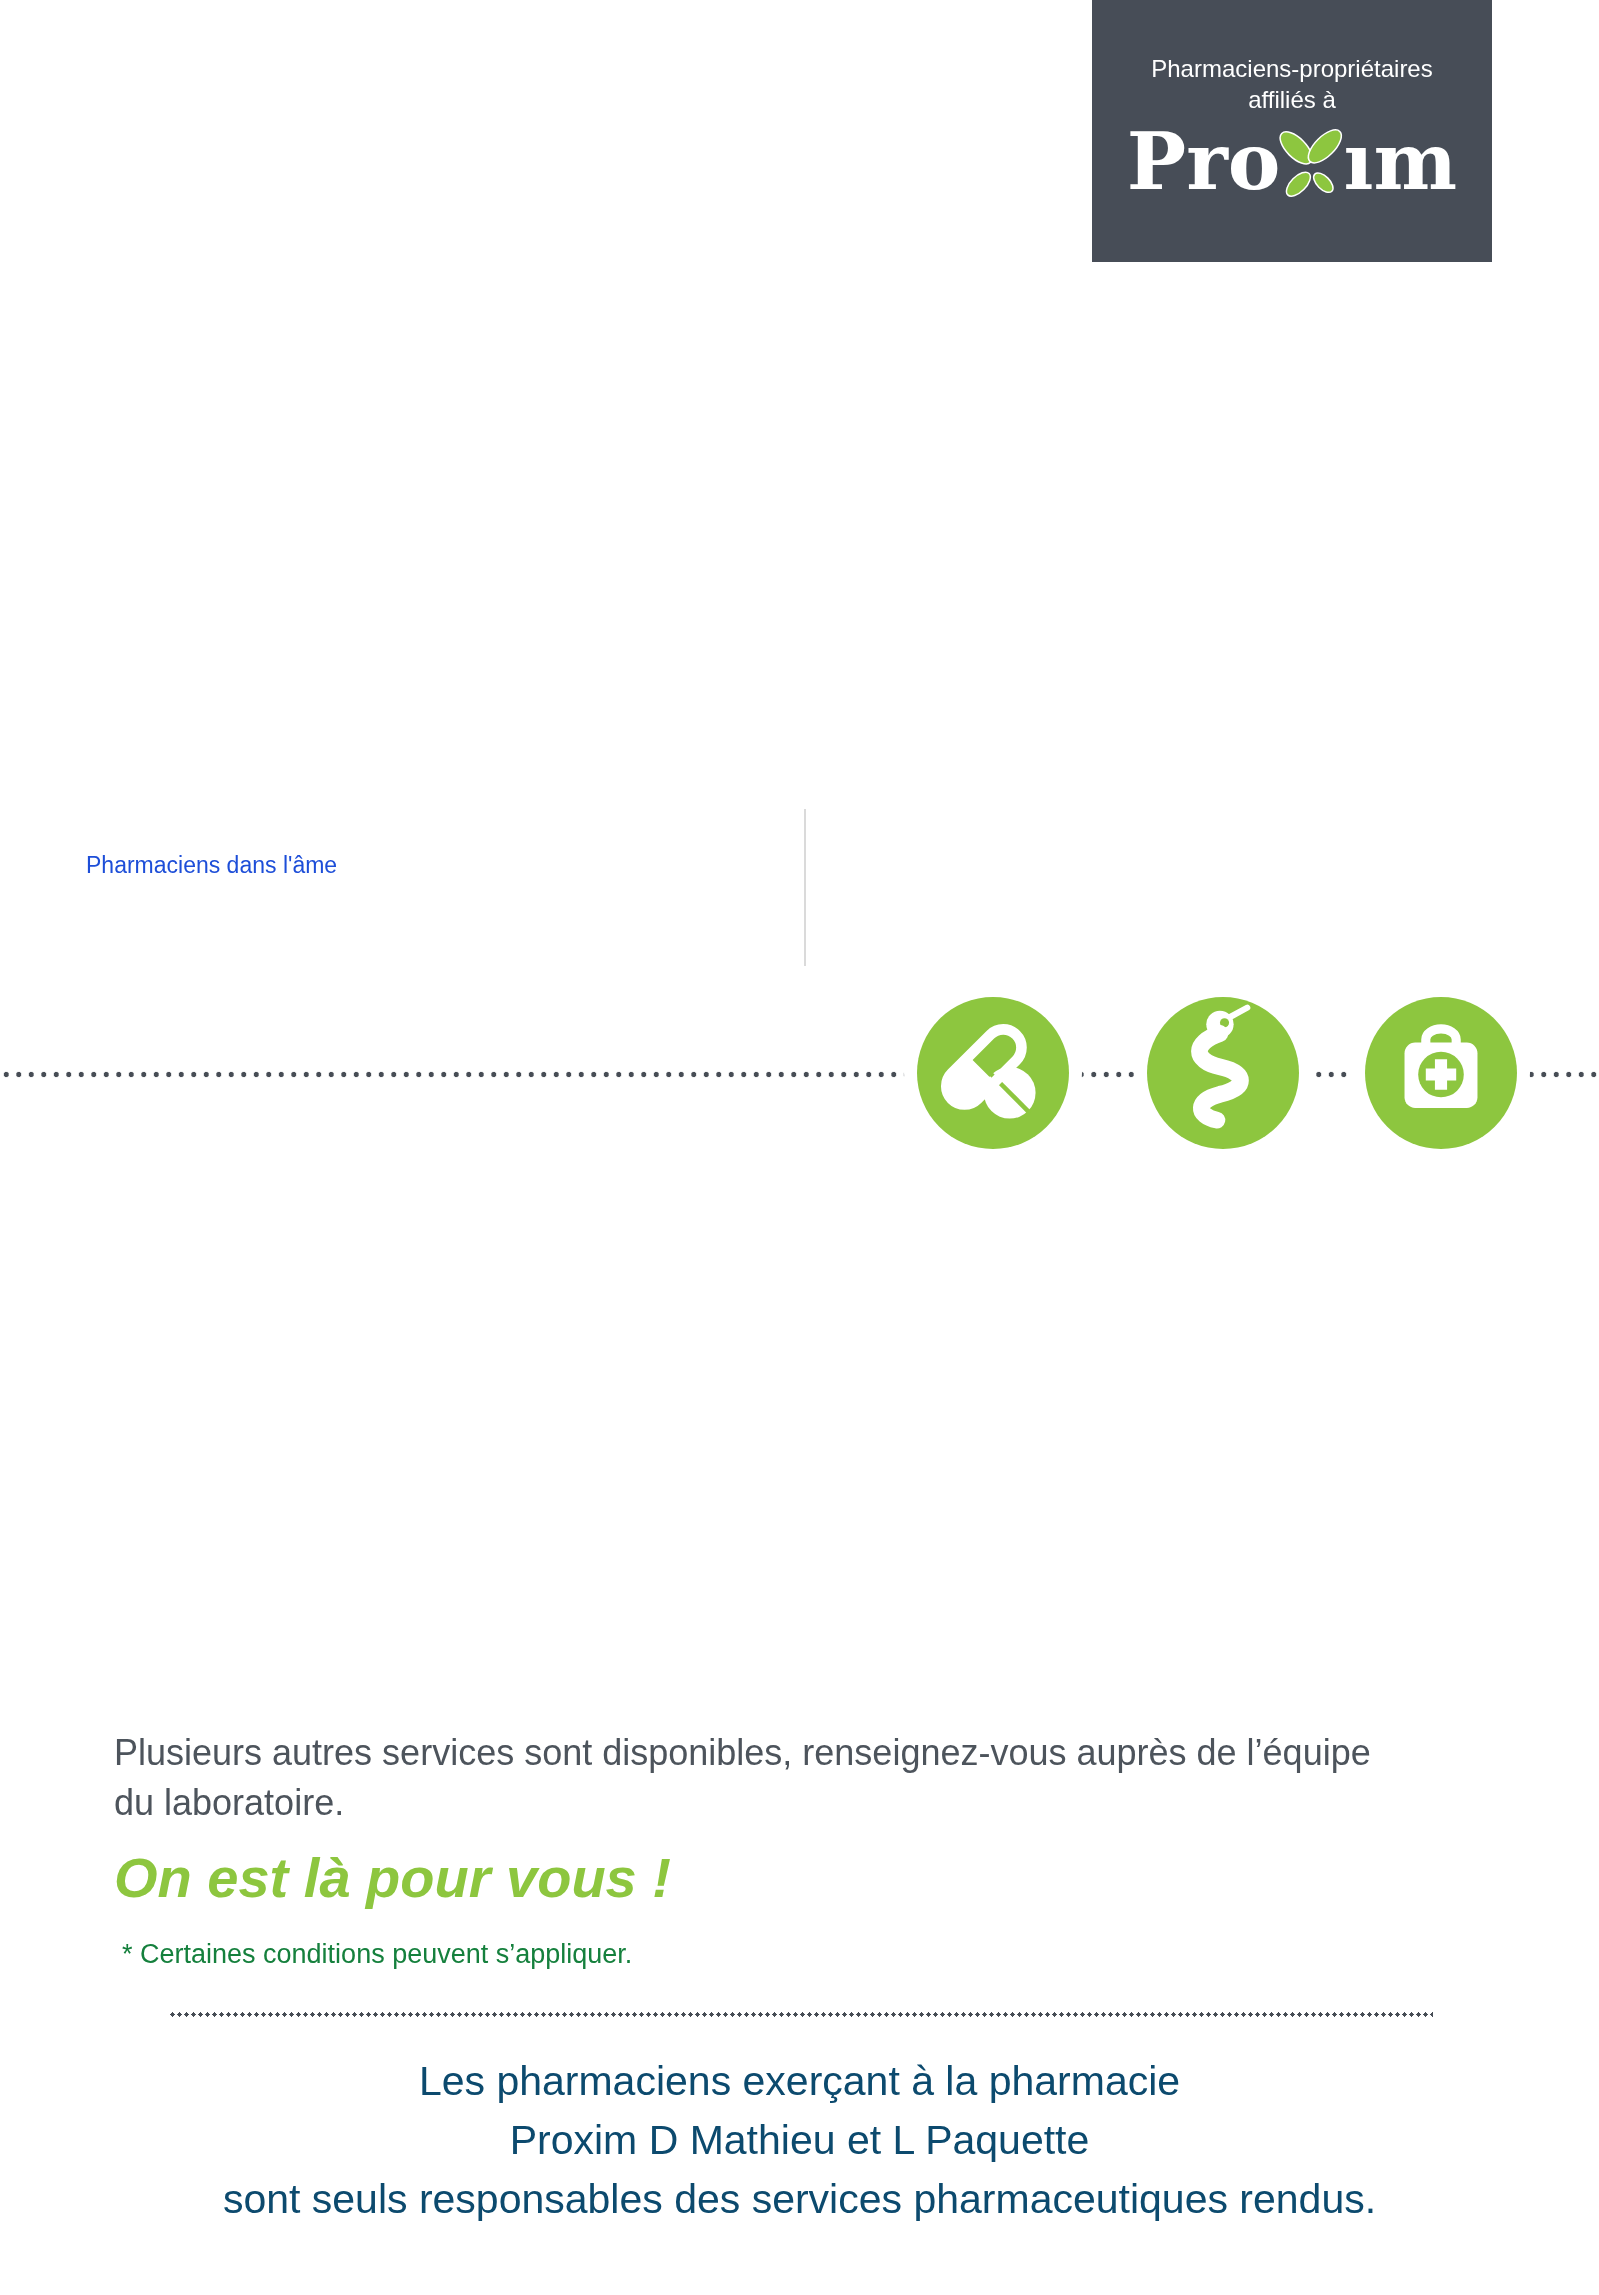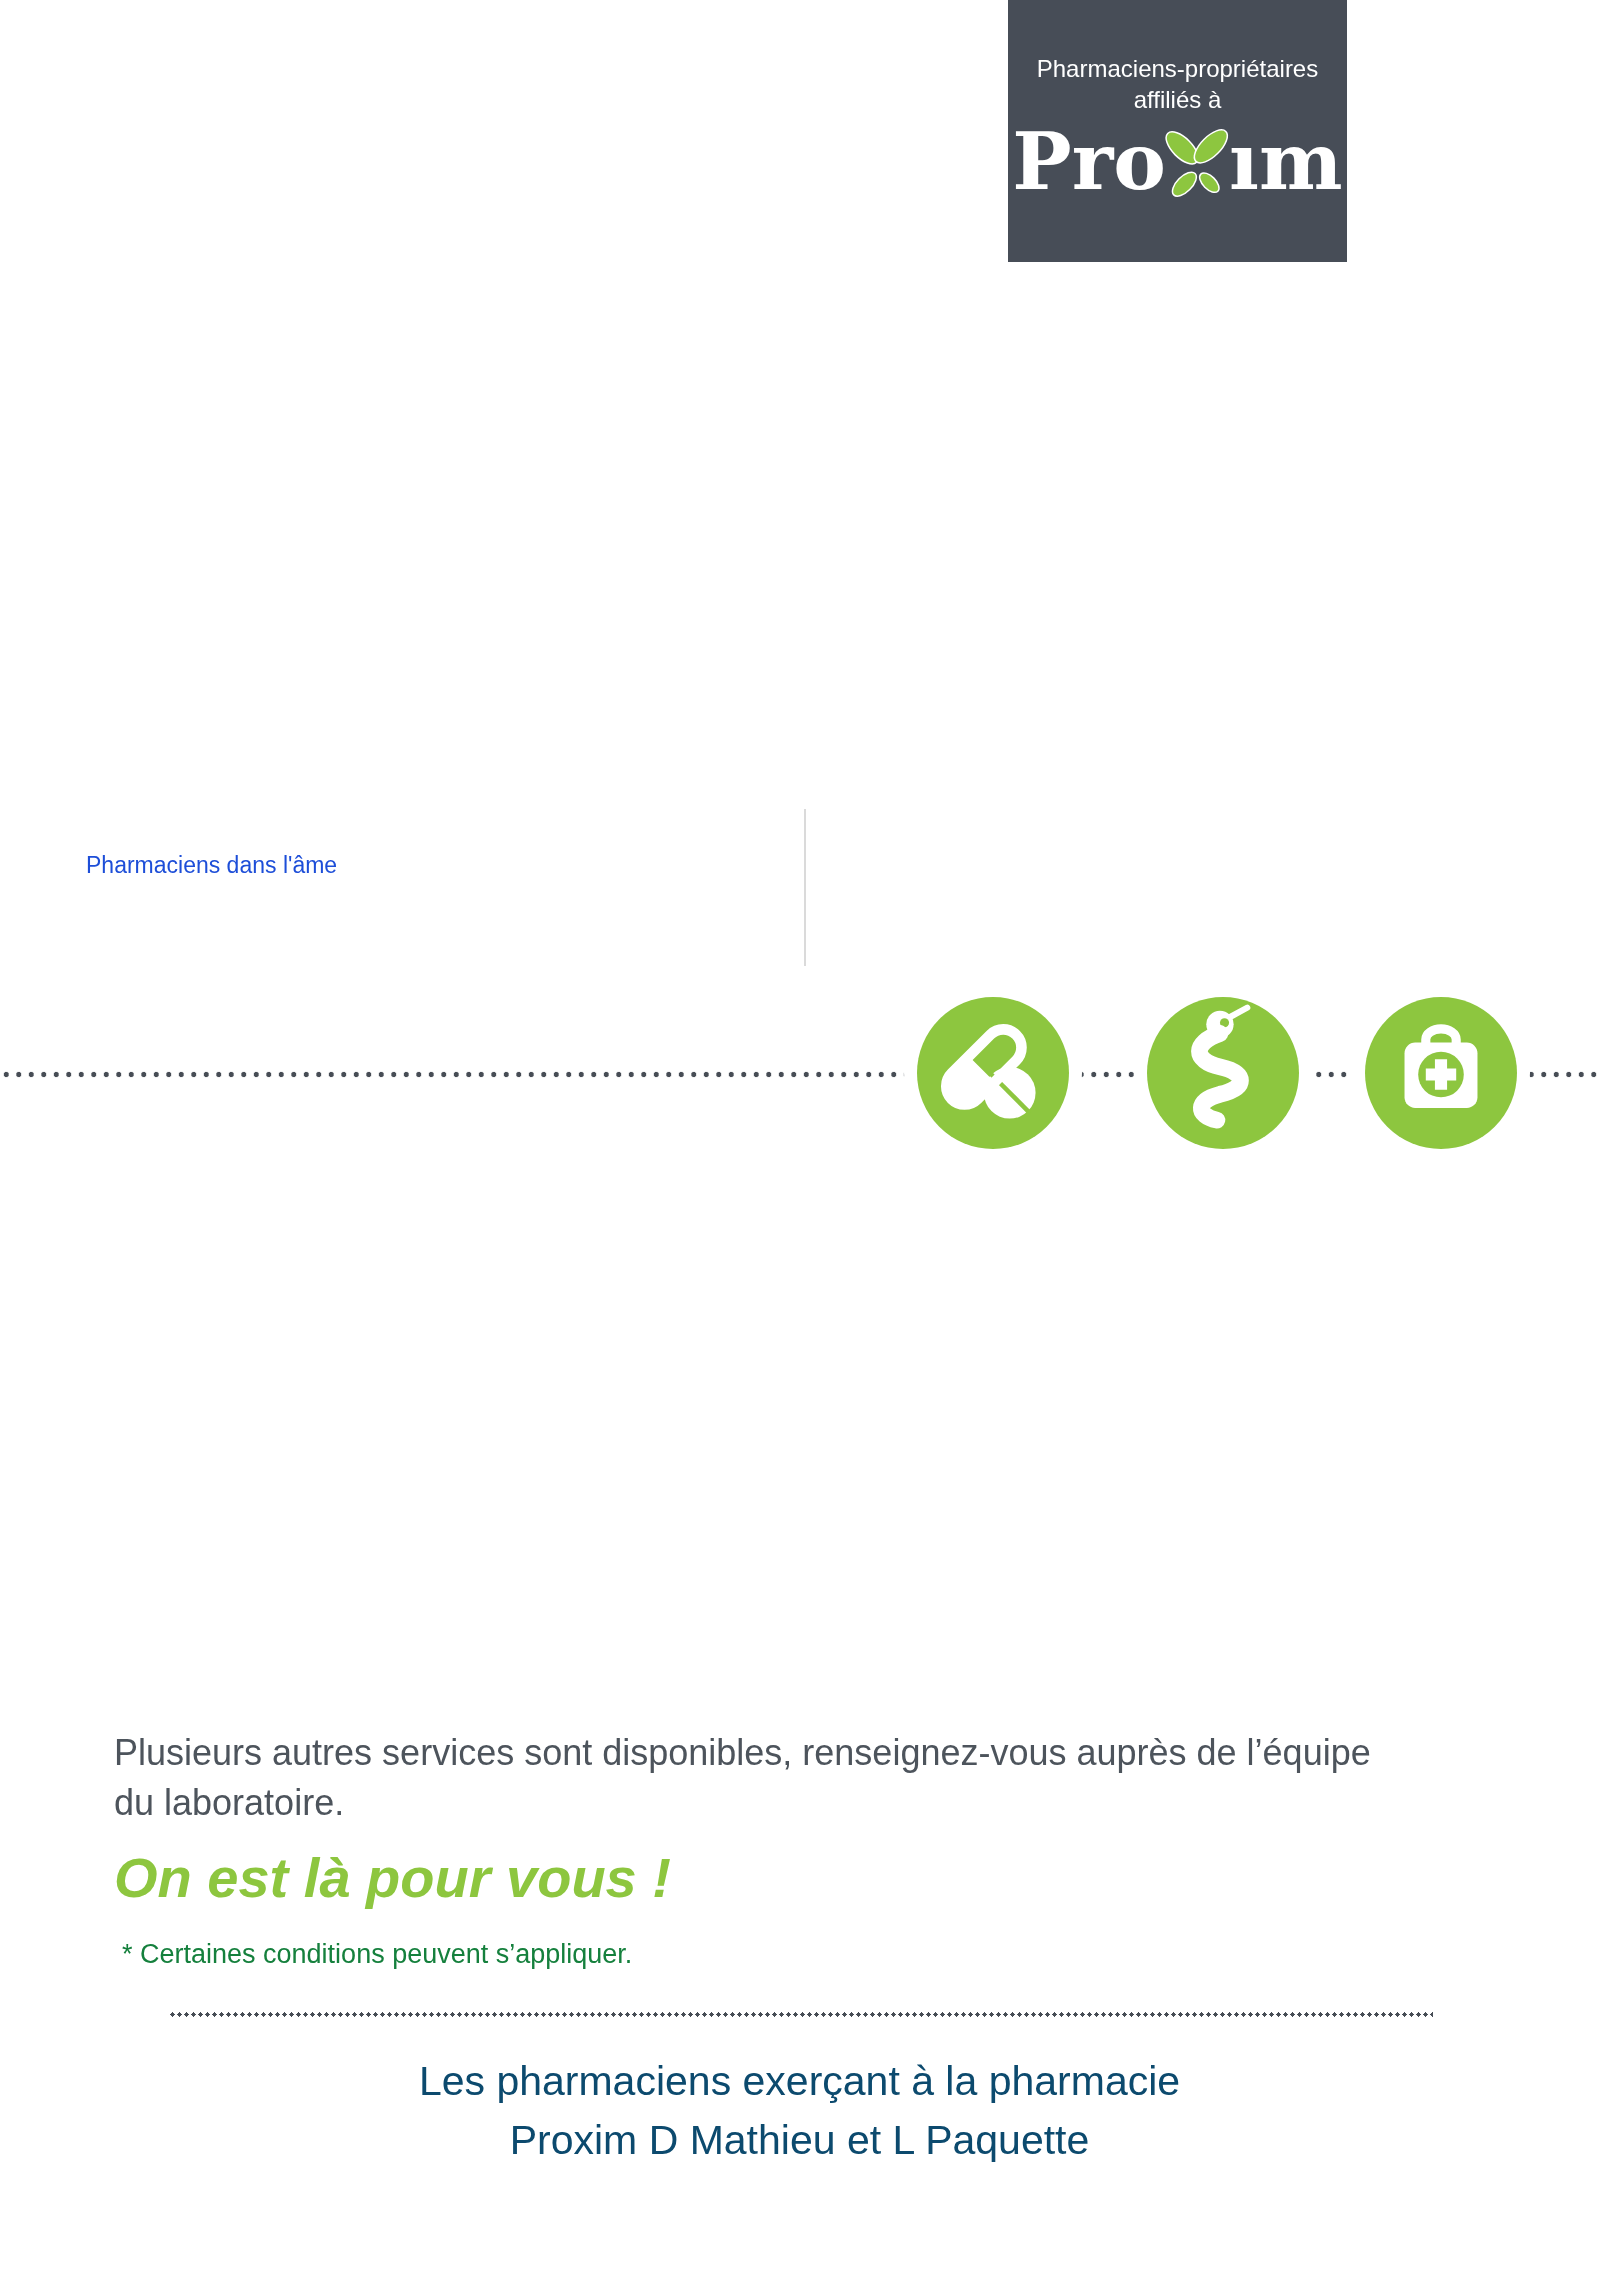--- a/index.html
+++ b/index.html
@@ -5,21 +5,21 @@
   * { margin:0; padding:0; box-sizing:border-box; }
   html,body { background:#ffffff; }
   .page {
     position:relative; width:1599px; height:2295px;
     background:#ffffff; overflow:hidden;
     font-family:"Liberation Sans", sans-serif;
   }
 
   
   .badge {
-    position:absolute; left:1008px; top:0; width:339px; height:262px;
+    position:absolute; left:1092px; top:0; width:400px; height:262px;
     background:#474d57; color:#ffffff; text-align:center;
   }
   .badge-lines { padding-top:53px; font-size:24px; line-height:31px; font-weight:400; }
   .logo {
     margin-top:6.6px; display:flex; align-items:flex-end; justify-content:center;
     font-family:"DejaVu Serif", serif; font-weight:700; font-size:79px;
     color:#ffffff; line-height:1;
   }
   .logo .x-svg { width:68px; height:79px; margin:0 -2.5px; display:block; }
 
@@ -136,16 +136,17 @@
 
   <div class="slogan">On est là pour vous !</div>
 
   <div class="disclaimer">* Certaines conditions peuvent s’appliquer.</div>
 
   <div class="dots-sep"></div>
 
   <div class="footer">
     <div>Les pharmaciens exerçant à la pharmacie</div>
     <div>Proxim D Mathieu et L Paquette</div>
+    <div>sont seuls responsables des services pharmaceutiques rendus.</div>
   </div>
 
 </div>
 
 
 </body></html>

